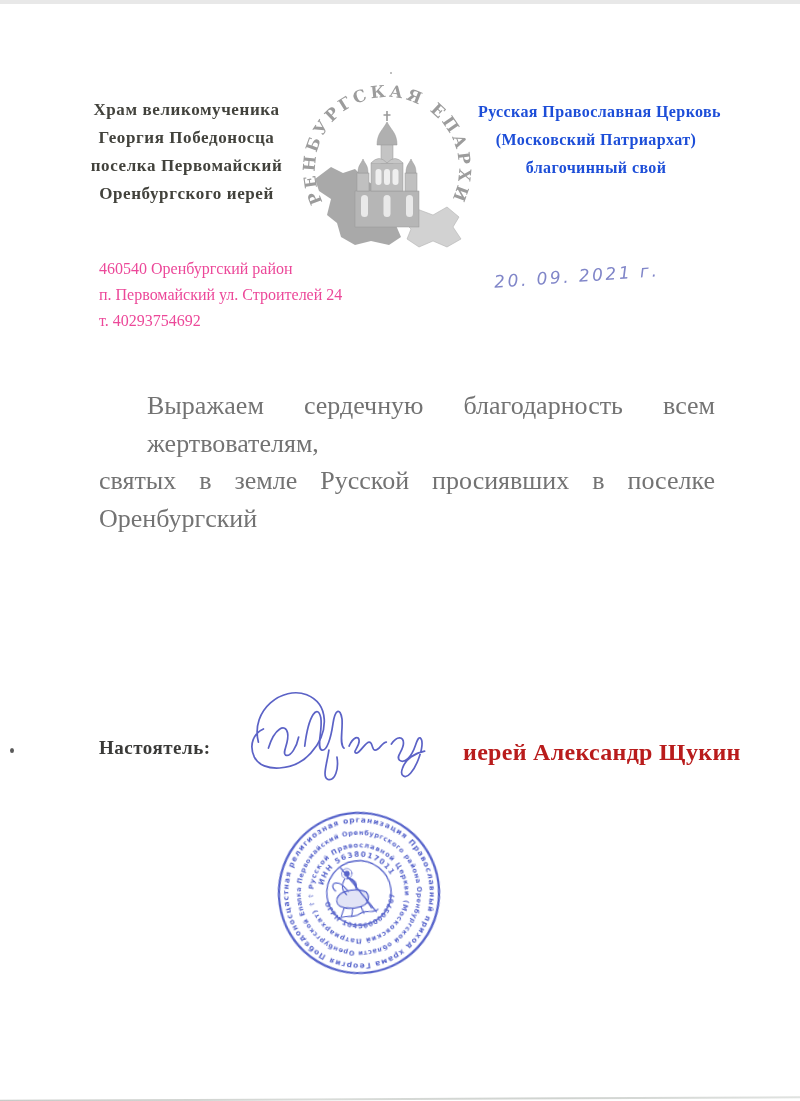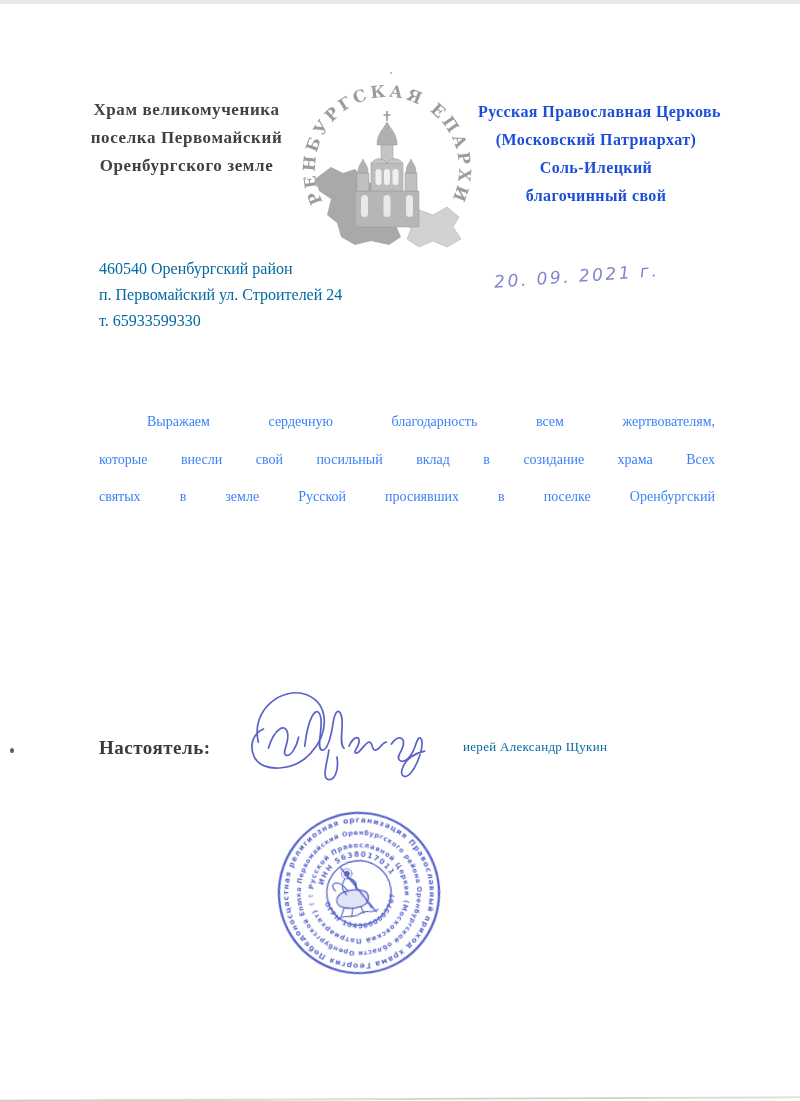--- a/index.html
+++ b/index.html
@@ -8,58 +8,59 @@
     background:#ffffff;overflow:hidden;
     font-family:"Liberation Serif",serif;
   }
   
   .org-block{position:absolute;text-align:center;color:#42423c;font-weight:bold;}
   .org-left{left:84px;top:92px;width:205px;font-size:17px;line-height:28px;letter-spacing:.6px;}
   .org-right{left:478px;top:94px;width:236px;font-size:16px;line-height:28px;letter-spacing:.4px;color:#1d4ed8;}
   .org-line{white-space:nowrap;}
   .emblem{position:absolute;left:297px;top:76px;width:180px;height:172px;}
   
-  .contact{position:absolute;left:99px;top:252px;font-size:16px;line-height:26px;color:#0369a1;}
+  .contact{position:absolute;left:99px;top:252px;font-size:16px;line-height:26px;color:#ec4899;}
   .date-hand{
     position:absolute;left:494px;top:262px;
     font-family:"DejaVu Sans",sans-serif;font-style:italic;
     font-size:17px;color:#7379c3;letter-spacing:2.5px;
     transform:rotate(-4deg);opacity:.9;
   }
   
-  .body-text{position:absolute;left:99px;top:399px;width:616px;
-    font-size:14px;line-height:37.5px;color:#3b82f6;}
+  .body-text{position:absolute;left:99px;top:383px;width:616px;
+    font-size:26px;line-height:37.5px;color:#737373;}
   .body-line{text-align:justify;text-align-last:justify;white-space:normal;}
   .body-line.first{padding-left:48px;}
   .body-line.last{text-align-last:left;}
   
   .role-label{position:absolute;left:99px;top:733px;font-size:19px;font-weight:bold;color:#3a3a38;letter-spacing:.5px;}
   .signature-svg{position:absolute;left:210px;top:674px;width:262px;height:114px;}
-  .signer-name{position:absolute;left:463px;top:735px;font-size:13px;font-weight:normal;color:#0369a1;letter-spacing:.3px;white-space:nowrap;}
+  .signer-name{position:absolute;left:463px;top:735px;font-size:24px;font-weight:bold;color:#b91c1c;letter-spacing:.3px;white-space:nowrap;}
   
   .stamp{position:absolute;left:255px;top:785px;width:208px;height:208px;
     transform:rotate(-8deg);opacity:.93;filter:blur(.2px);}
   .stamp text{font-family:"DejaVu Sans",sans-serif;font-weight:bold;fill:#4b59c7;}
   
   .speck{position:absolute;background:#5a5a5a;border-radius:50%;}
   .scan-edge{
     position:absolute;left:0;top:1094px;width:800px;height:2px;
     background:linear-gradient(90deg,#b9bdb9 0%,#cfd3cf 40%,#c4c8c4 70%,#d8dbd8 100%);
     transform:rotate(-0.25deg);opacity:.8;
   }
 </style>
 </head>
 <body>
 
 <div class="page">
 
   <div class="org-block org-left">
     <div class="org-line">Храм великомученика</div>
+    <div class="org-line">Георгия Победоносца</div>
     <div class="org-line">поселка Первомайский</div>
-    <div class="org-line">Оренбургского земле</div>
+    <div class="org-line">Оренбургского иерей</div>
   </div>
 
   <svg class="emblem" viewBox="0 0 180 170">
     <defs>
       <path id="arcText" d="M 27.6 124 A 72 72 0 1 1 152.4 124" fill="none"></path>
     </defs>
 
     <text font-family="DejaVu Serif, serif" font-size="16.5" font-weight="bold" fill="#9c9c9c" letter-spacing="3.2">
       <textPath href="#arcText" startOffset="50%" text-anchor="middle">ОРЕНБУРГСКАЯ ЕПАРХИЯ</textPath>
     </text>
@@ -85,35 +86,33 @@
       <rect x="95.5" y="88" width="6" height="16" rx="3" fill="#efefef" stroke="none"></rect>
       <rect x="64" y="114" width="7" height="22" rx="3.5" fill="#e9e9e9" stroke="none"></rect>
       <rect x="86.5" y="114" width="7" height="22" rx="3.5" fill="#e9e9e9" stroke="none"></rect>
       <rect x="109" y="114" width="7" height="22" rx="3.5" fill="#e9e9e9" stroke="none"></rect>
     </g>
   </svg>
 
   <div class="org-block org-right">
     <div class="org-line">Русская Православная Церковь</div>
     <div class="org-line">(Московский Патриархат)</div>
-    <div class="org-line">Соль-Илецкий</div>
     <div class="org-line">благочинный свой</div>
   </div>
 
   <div class="contact">
     <div>460540 Оренбургский район</div>
     <div>п. Первомайский ул. Строителей 24</div>
-    <div>т. 65933599330</div>
+    <div>т. 40293754692</div>
   </div>
 
   <div class="date-hand">20. 09. 2021 г.</div>
 
   <div class="body-text">
     <div class="body-line first">Выражаем сердечную благодарность всем жертвователям,</div>
-    <div class="body-line">которые внесли свой посильный вклад в созидание храма Всех</div>
     <div class="body-line">святых в земле Русской просиявших в поселке Оренбургский</div>
   </div>
 
   <div class="role-label">Настоятель:</div>
 
   <svg class="signature-svg" viewBox="0 0 260 110">
     <g fill="none" stroke="#4a52c0" stroke-width="1.7" stroke-linecap="round" opacity="0.9">
       <path d="M48 62 C40 30 72 6 96 15 C118 24 119 52 100 73 C84 91 52 93 44 77 C38 64 44 53 53 49"></path>
       <path d="M58 68 C64 48 75 43 77 53 C79 62 71 73 75 75 C80 77 86 67 88 57"></path>
       <path d="M94 66 C98 34 107 24 110 38 C112 51 105 68 111 70 C116 71 120 58 122 44 C124 30 129 27 131 39 C132 50 128 64 133 68"></path>

